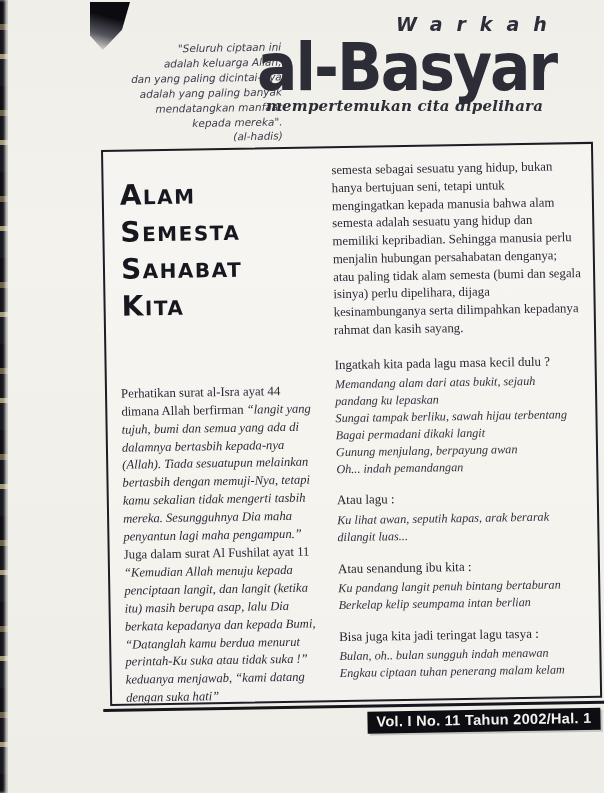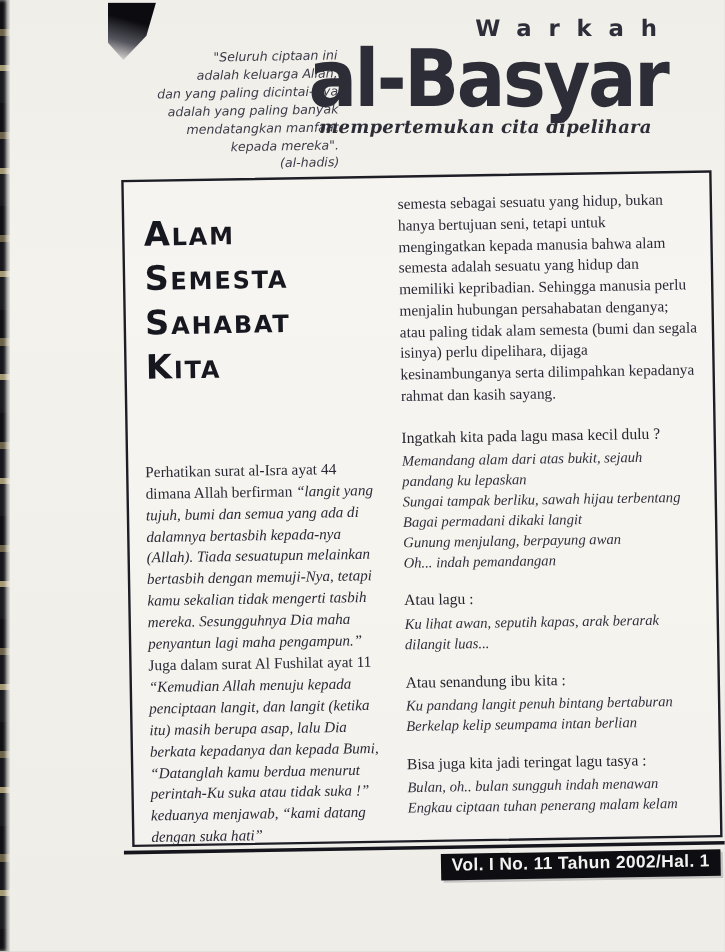--- a/index.html
+++ b/index.html
@@ -22,21 +22,21 @@
     clip-path:polygon(0 0,100% 0,80% 58%,32% 100%,0 70%);
   }
   
   .hquote{
     position:absolute;top:41px;left:106px;width:176px;text-align:right;
     font-family:"DejaVu Sans", sans-serif;font-style:italic;font-size:10.5px;
     line-height:1.42;color:#3c3c4a;white-space:pre-line;transform:rotate(-1deg);
   }
   .warkah{
     position:absolute;top:13px;left:396px;
-    font-family:"DejaVu Sans", sans-serif;font-weight:bold;
+    font-family:"DejaVu Sans", sans-serif;font-style:italic;font-weight:bold;
     font-size:19px;letter-spacing:14px;color:#2e2e3a;white-space:nowrap;
   }
   .albasyar{
     position:absolute;top:28px;left:257px;
     font-family:"DejaVu Sans", sans-serif;font-weight:bold;font-size:60px;
     letter-spacing:-2px;color:#2d2d38;transform:scaleY(1.10);transform-origin:top left;
     white-space:nowrap;
   }
   .tagline{
     position:absolute;top:97px;left:266px;

